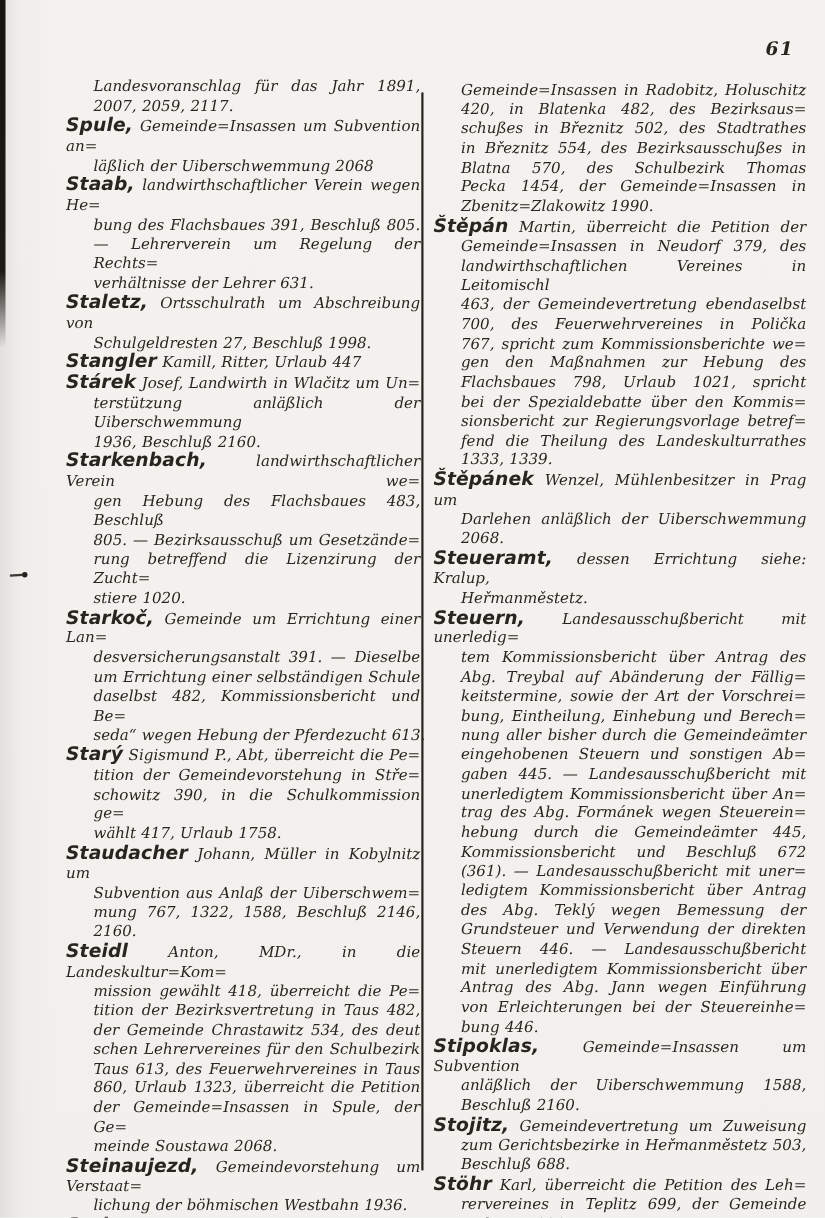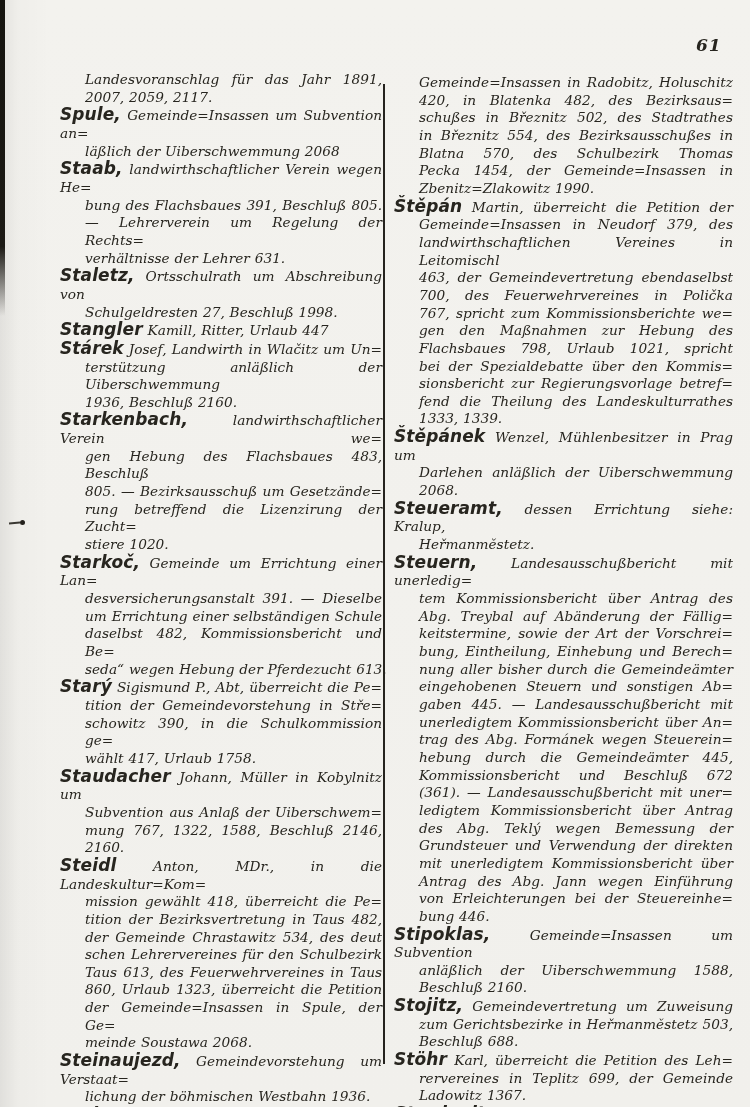--- a/index.html
+++ b/index.html
@@ -189,20 +189,21 @@
         <div class="line fill">eingehobenen Steuern und sonstigen Ab=</div>
         <div class="line fill">gaben 445. — Landesausschußbericht mit</div>
         <div class="line fill">unerledigtem Kommissionsbericht über An=</div>
         <div class="line fill">trag des Abg. Formánek wegen Steuerein=</div>
         <div class="line fill">hebung durch die Gemeindeämter 445,</div>
         <div class="line fill">Kommissionsbericht und Beschluß 672</div>
         <div class="line fill">(361). — Landesausschußbericht mit uner=</div>
         <div class="line fill">ledigtem Kommissionsbericht über Antrag</div>
         <div class="line fill">des Abg. Teklý wegen Bemessung der</div>
         <div class="line fill">Grundsteuer und Verwendung der direkten</div>
+        <div class="line fill">Steuern 446. — Landesausschußbericht</div>
         <div class="line fill">mit unerledigtem Kommissionsbericht über</div>
         <div class="line fill">Antrag des Abg. Jann wegen Einführung</div>
         <div class="line fill">von Erleichterungen bei der Steuereinhe=</div>
         <div class="line">bung 446.</div>
       </div>
       <div class="entry">
         <div class="line fill first"><span class="head">Stipoklas,</span> Gemeinde=Insassen um Subvention</div>
         <div class="line fill">anläßlich der Uiberschwemmung 1588,</div>
         <div class="line">Beschluß 2160.</div>
       </div>

